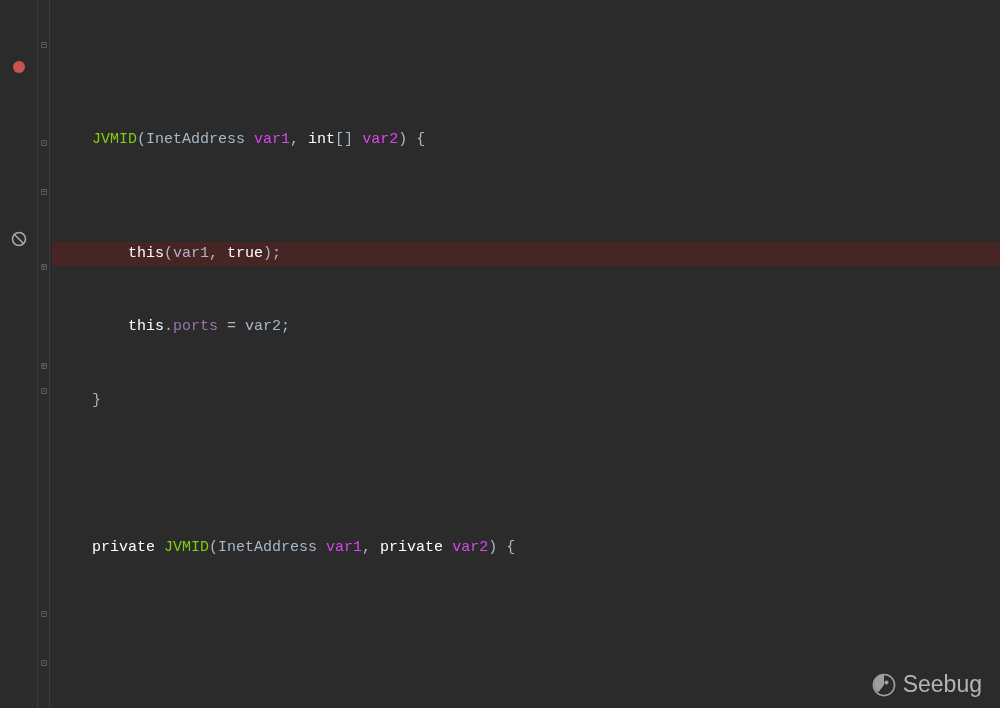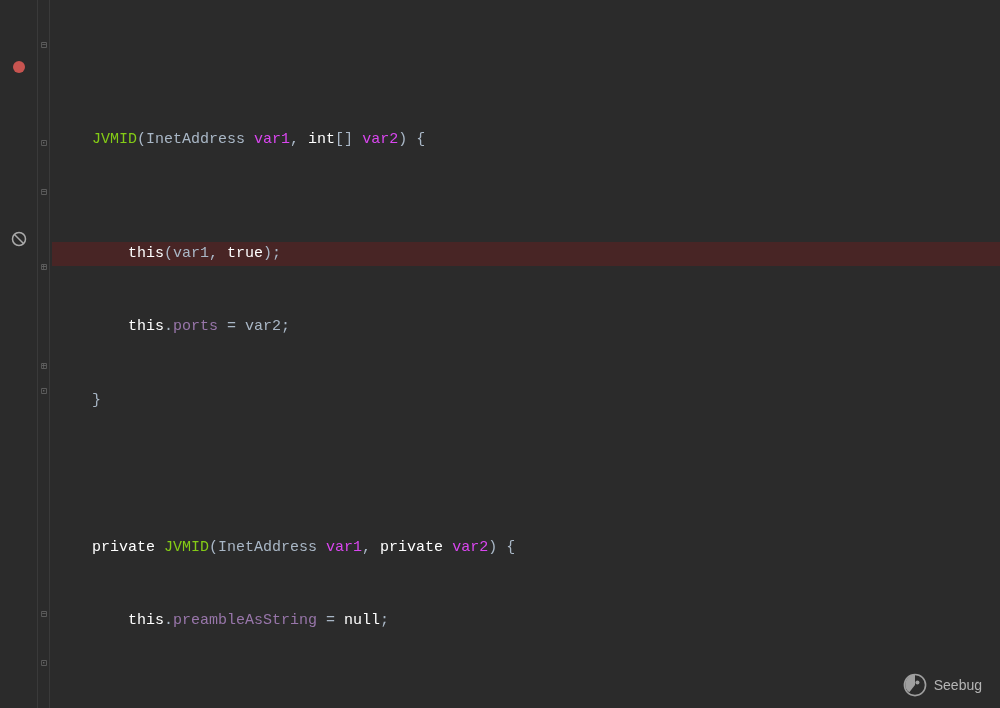--- a/index.html
+++ b/index.html
@@ -68,24 +68,23 @@
   .num { color: #6897bb; }
   .field { color: #9876aa; }
   .param { color: #d946ef; }
   .watermark {
     position: absolute;
     right: 18px;
     bottom: 10px;
     color: #cccccc;
     opacity: 0.85;
     display: flex;
-    align-items: center;
     gap: 6px;
     font-family: sans-serif;
-    font-size: 14px;
+    font-size: 23px;
   }
   .watermark svg { opacity: 0.85; }
 </style>
 </head>
 <body>
 
 <div class="editor">
   <div class="gutter">
     <div class="gutter-icon" style="top:58px">
       <svg width="16" height="16" viewBox="0 0 16 16">
@@ -114,21 +113,20 @@
   </div>
 
   <div class="code">
     <div class="line" style="height:30px"></div>
     <div class="line">    <span class="fn">JVMID</span><span>(InetAddress </span><span class="param">var1</span><span>, </span><span class="kw">int</span><span>[] </span><span class="param">var2</span><span>) {</span></div>
     <div class="line hl-err">        <span class="kw">this</span><span>(var1, </span><span class="kw">true</span><span>);</span></div>
     <div class="line">        <span class="kw">this</span><span>.</span><span class="field">ports</span><span> = var2;</span></div>
     <div class="line">    <span>}</span></div>
     <div class="line"></div>
     <div class="line">    <span class="kw">private </span><span class="fn">JVMID</span><span>(InetAddress </span><span class="param">var1</span><span>, </span><span class="kw">private </span><span class="param">var2</span><span>) {</span></div>
-    <div class="line">        <span class="kw">this</span><span>.</span><span class="field">preambleAsString</span><span> = </span><span class="kw">null</span><span>;</span></div>
     
     
     
     
     
     
     
     
     
     

